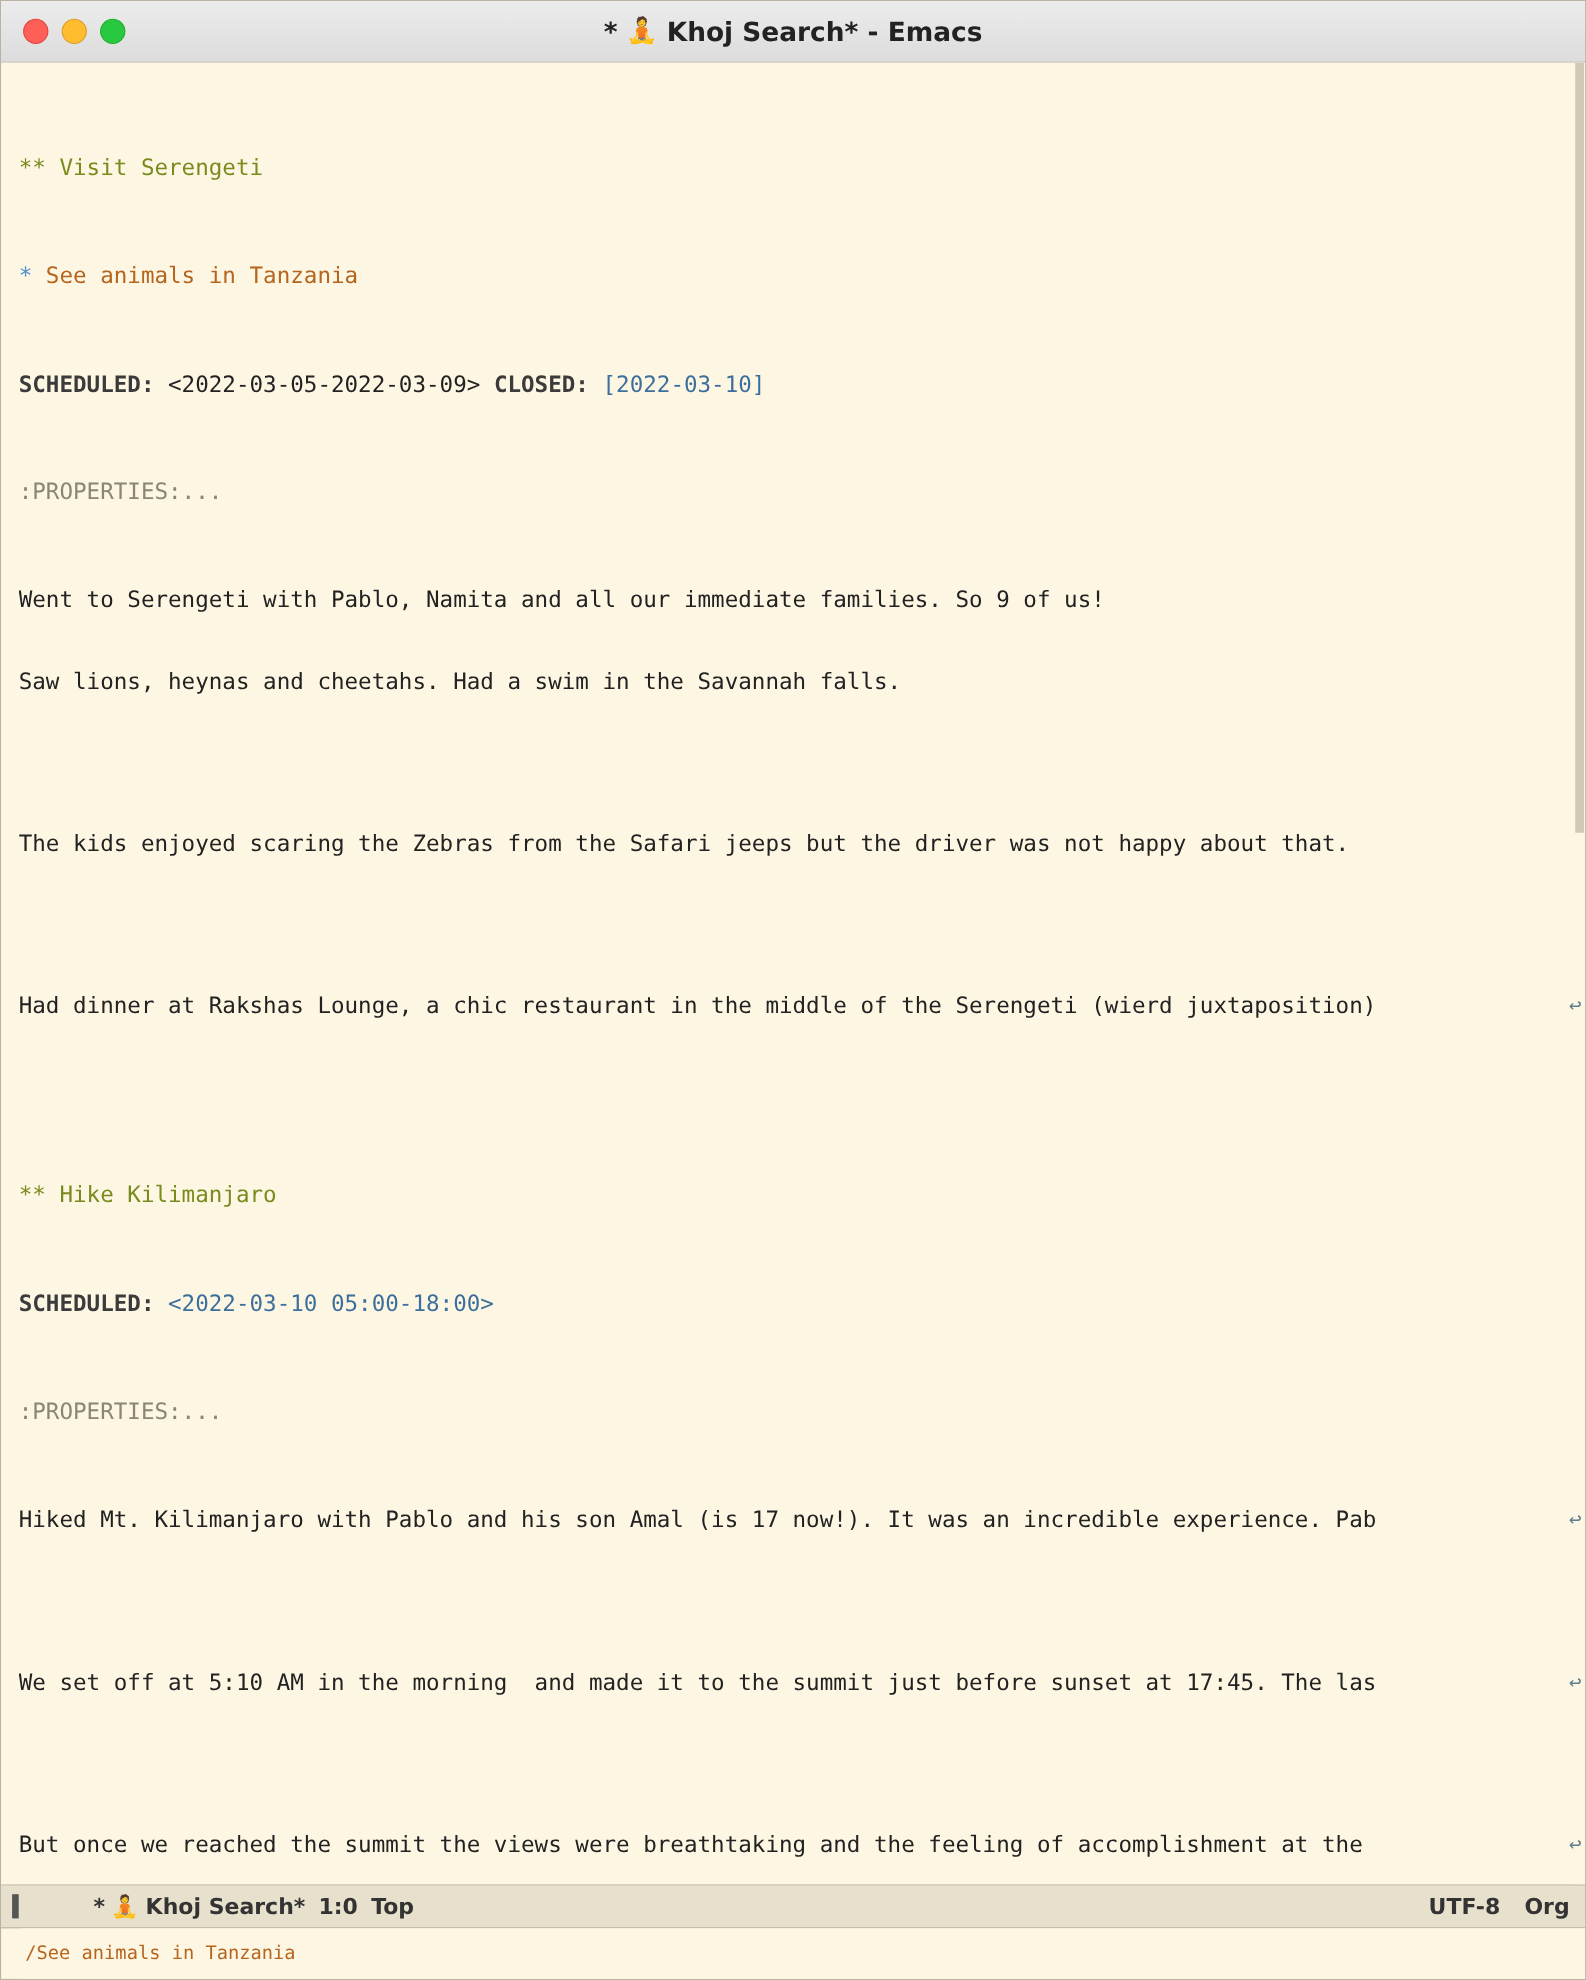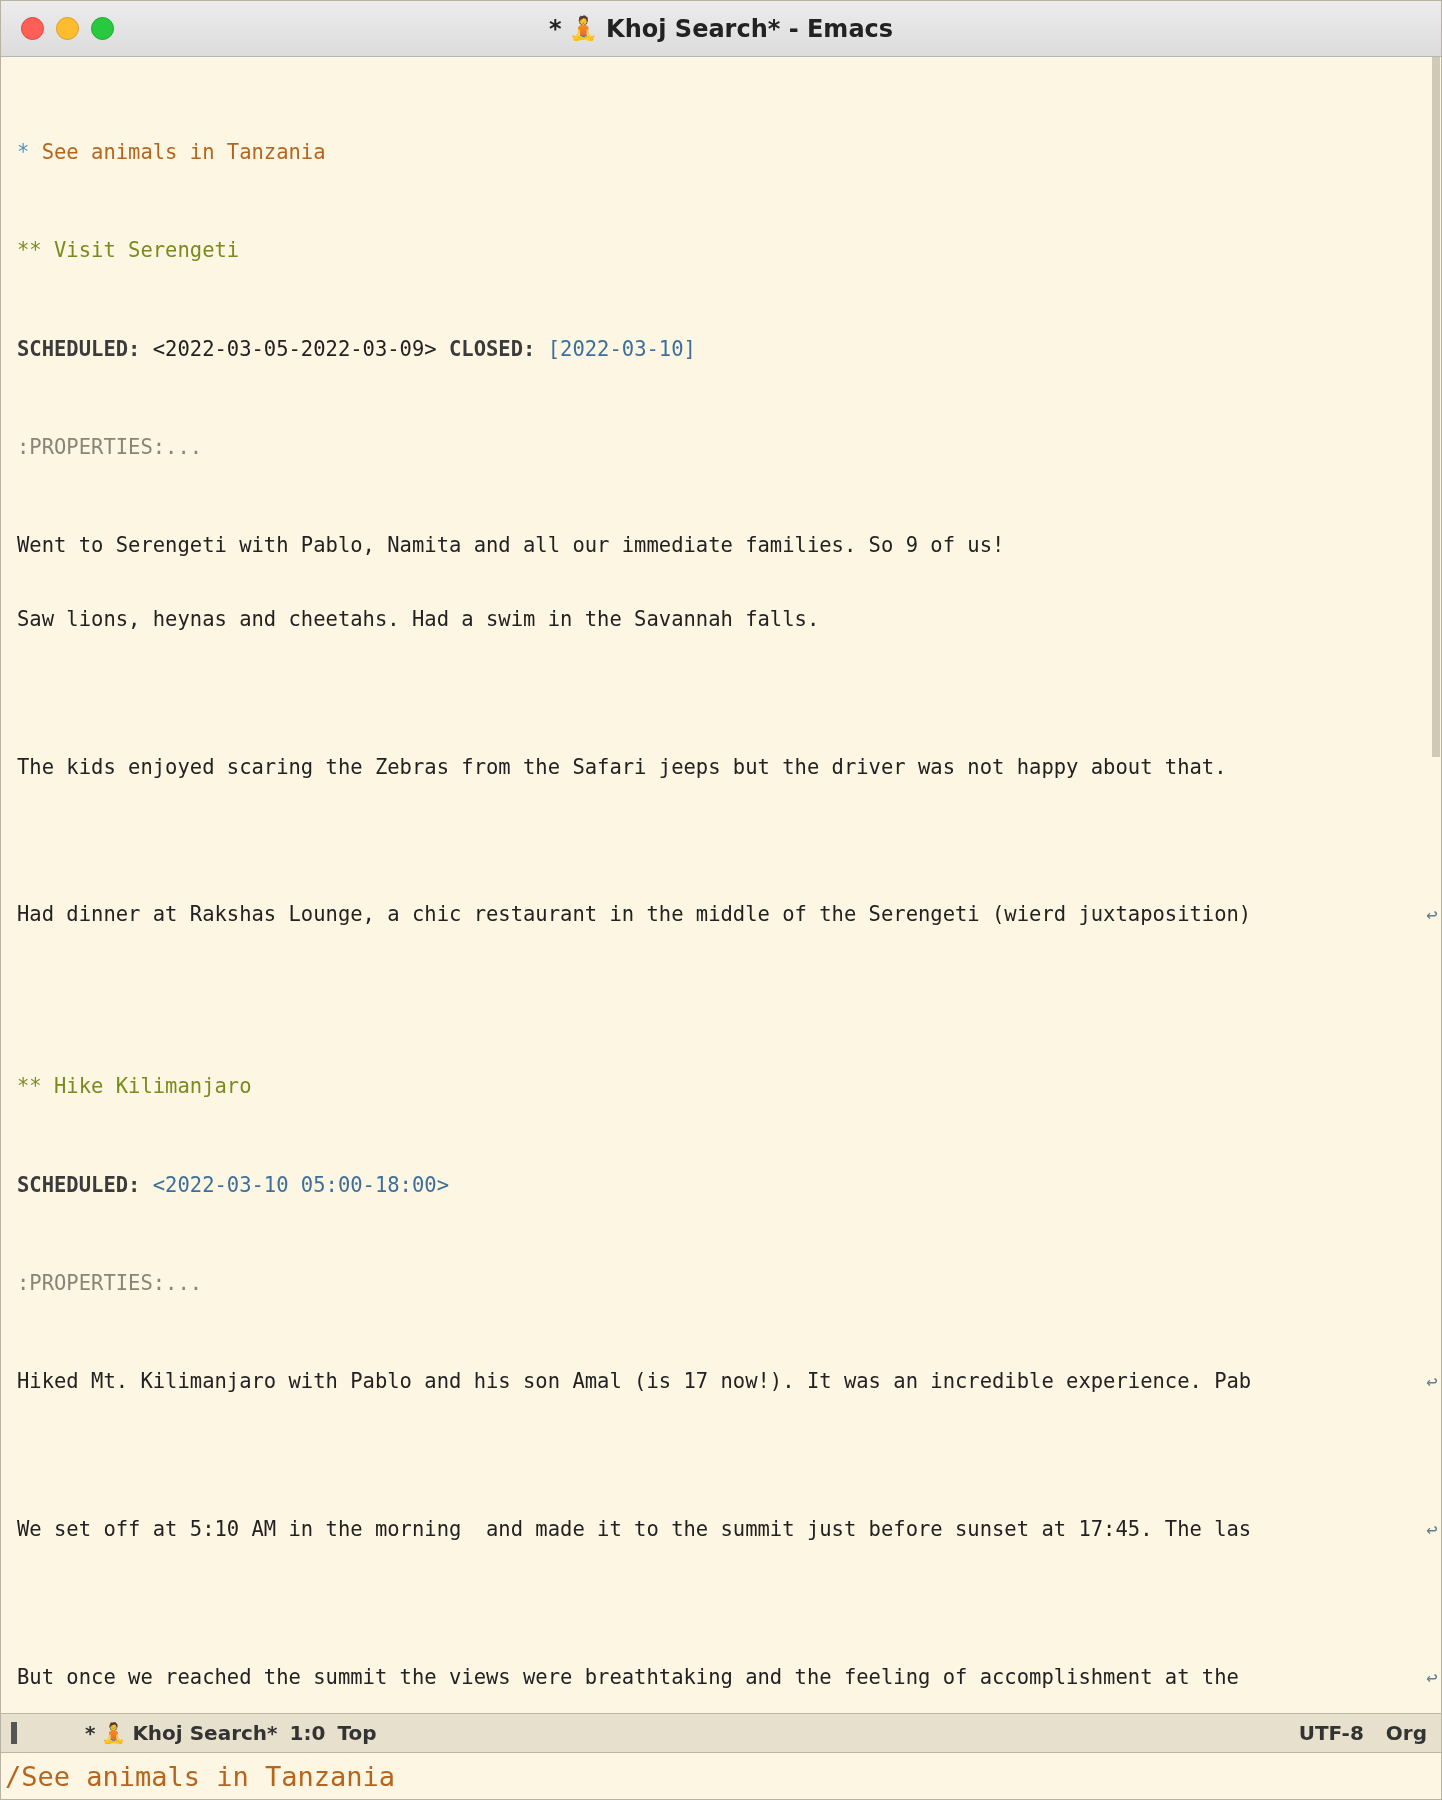--- a/index.html
+++ b/index.html
@@ -171,23 +171,24 @@
     background: #555;
   }
   
   .echo {
     height: 46px;
     min-height: 46px;
     background: #fdf6e3;
     display: flex;
     align-items: center;
     padding-left: 4px;
-    font-size: 27px;
+    font-size: 17px;
     color: #b5651d;
     box-sizing: border-box;
+    margin-left: 18px;
   }
 </style>
 </head>
 <body>
 
 <div class="window">
 
   <div class="titlebar">
     <div class="traffic">
       <span class="dot red"></span>
@@ -201,23 +202,23 @@
     </div>
   </div>
 
   <div class="buffer">
     <div class="fringe"></div>
     <div class="scrollbar">
       <div class="thumb"></div>
     </div>
     <div class="lines">
 
+      <div class="ln"><span class="bullet-h2">**</span><span class="h2"> Visit Serengeti</span></div>
+
       <div class="ln"><span class="bullet-h1">*</span><span class="h1"> See animals in Tanzania</span></div>
-
-      <div class="ln"><span class="bullet-h2">**</span><span class="h2"> Visit Serengeti</span></div>
 
       <div class="ln"><span class="kw">SCHEDULED:</span><span class="plain"> </span><span class="plain">&lt;2022-03-05-2022-03-09&gt;</span><span class="plain"> </span><span class="kw">CLOSED:</span><span class="plain"> </span><span class="stamp">[2022-03-10]</span></div>
 
       <div class="ln"><span class="props">:PROPERTIES:...</span></div>
 
       <div class="ln"><span class="plain">Went to Serengeti with Pablo, Namita and all our immediate families. So 9 of us!</span></div>
       <div class="ln"><span class="plain">Saw lions, heynas and cheetahs. Had a swim in the Savannah falls.</span></div>
       <div class="ln blank"></div>
       <div class="ln"><span class="plain">The kids enjoyed scaring the Zebras from the Safari jeeps but the driver was not happy about that.</span></div>
       <div class="ln blank"></div>

